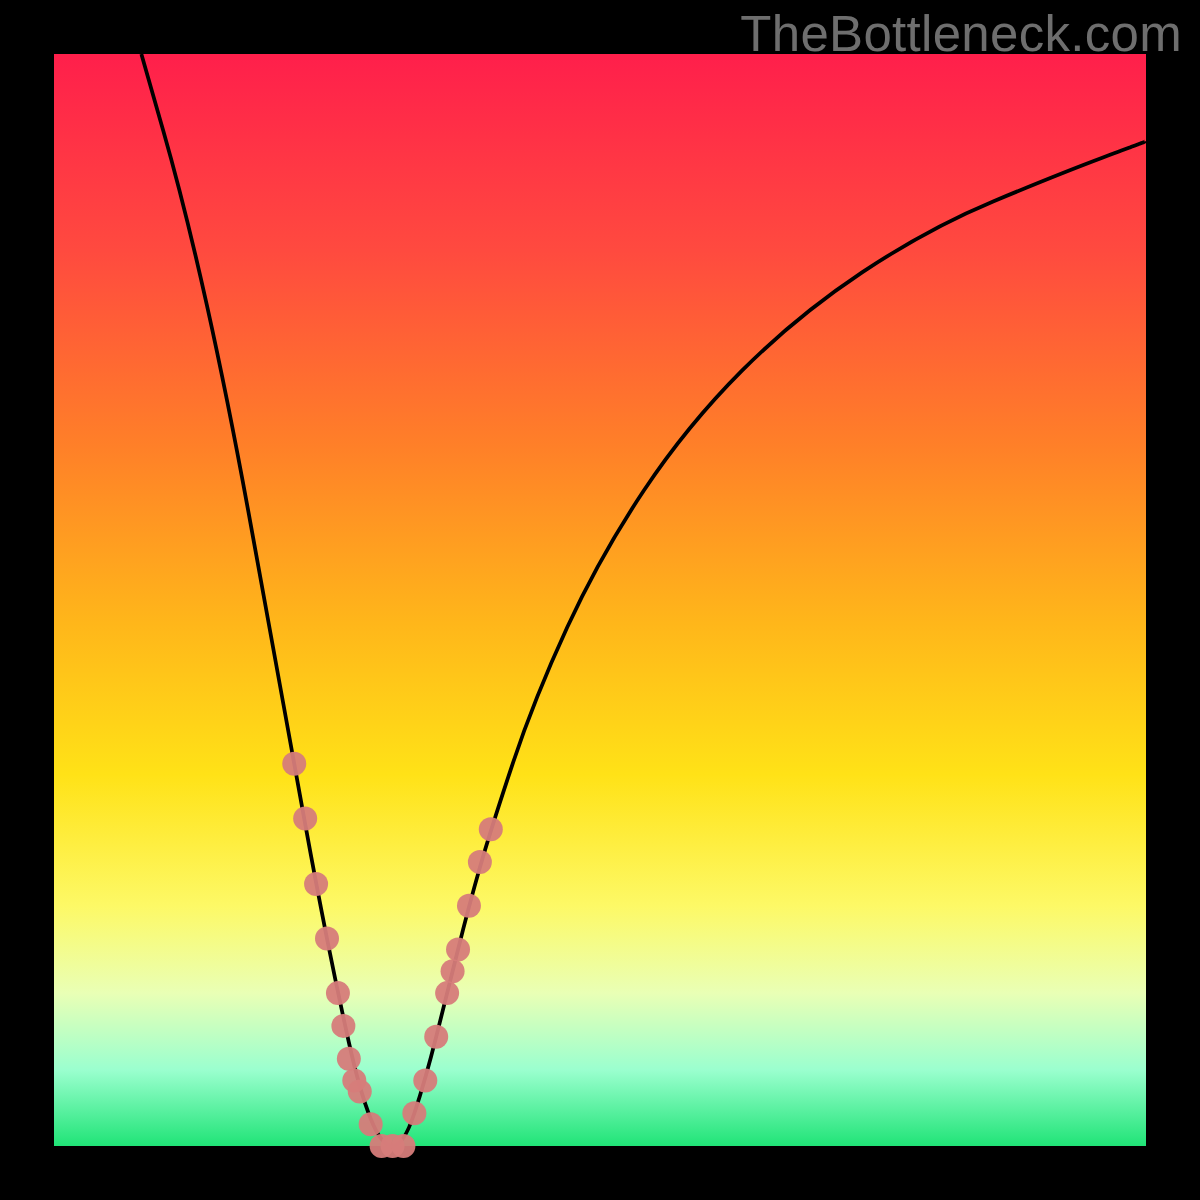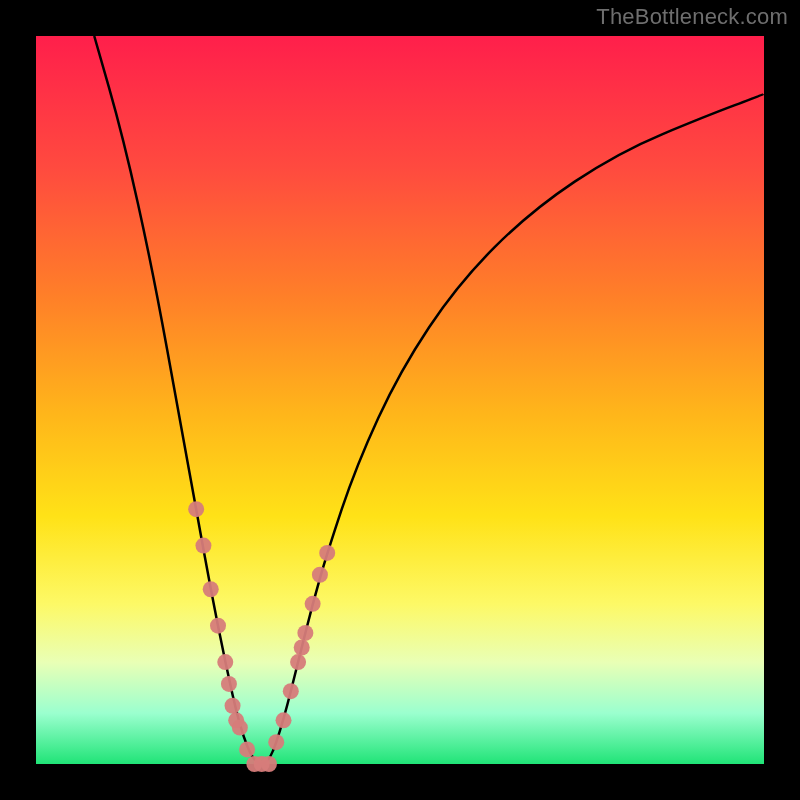--- a/index.html
+++ b/index.html
@@ -14,21 +14,21 @@
   .outer {
     position: relative;
     width: 800px;
     height: 800px;
     background: #000;
   }
   .watermark {
     position: absolute;
     top: 4px;
     right: 12px;
-    font-size: 22px;
+    font-size: 34px;
     font-weight: 400;
     color: #6e6e6e;
     letter-spacing: 0.2px;
     z-index: 10;
   }
   .plot-frame {
     position: absolute;
     left: 36px;
     top: 36px;
     width: 728px;

